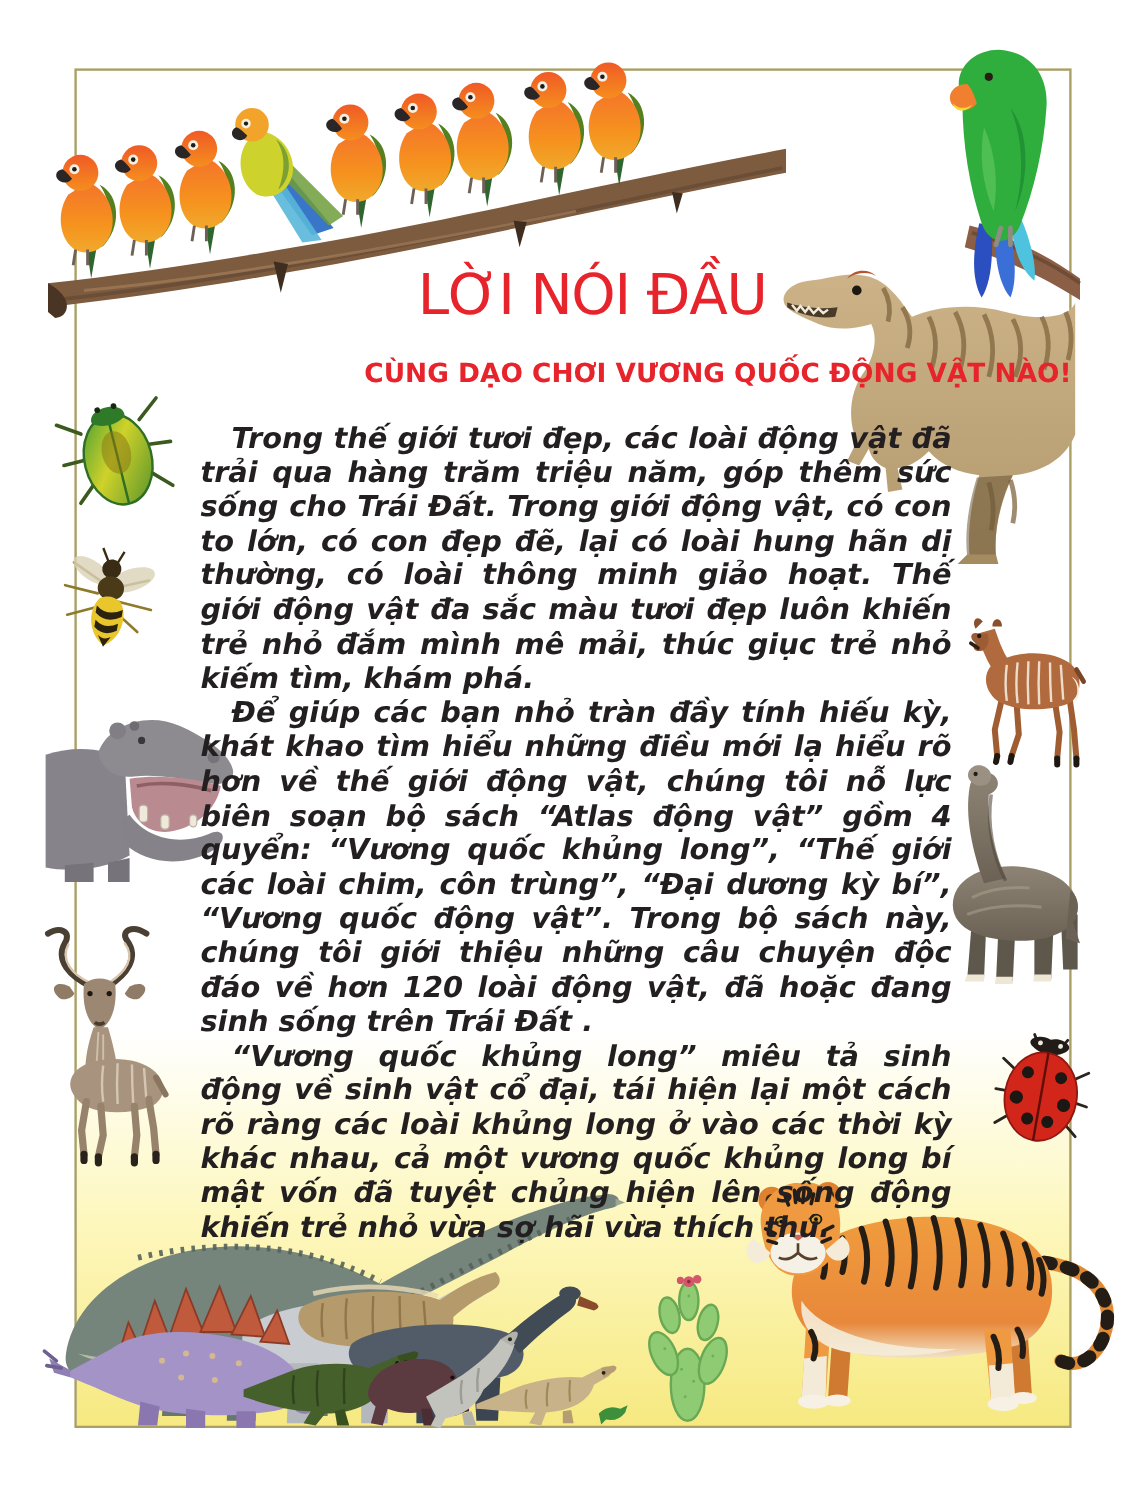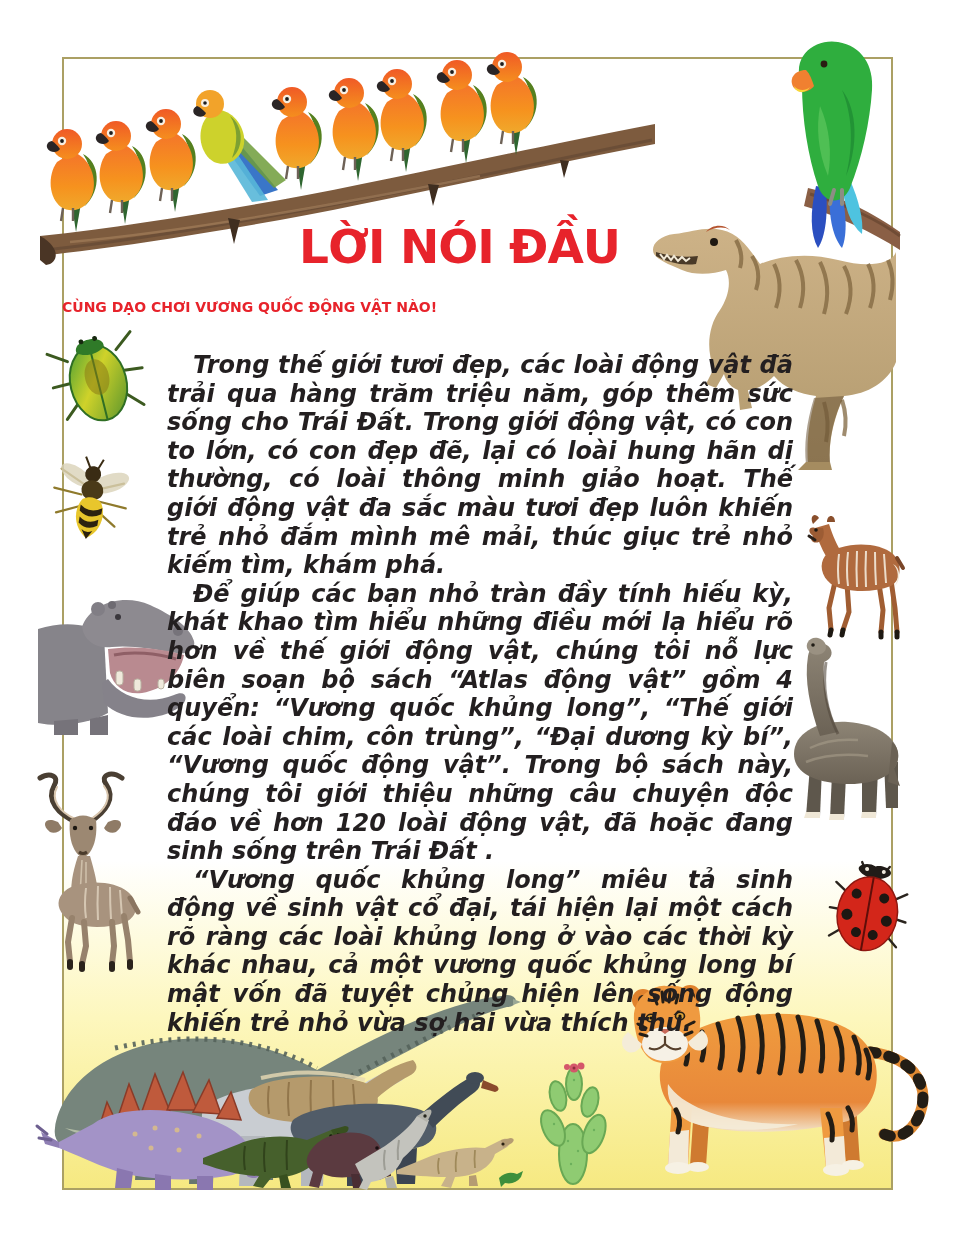--- a/index.html
+++ b/index.html
@@ -1,25 +1,25 @@
 <!DOCTYPE html>
 <html style="--heading-red: #e7232b; --frame-border: #aba064; --bottom-yellow: #f6e981; --body-text: #231f20;"><head>
 <meta charset="utf-8">
 <style>
   html,body{margin:0;padding:0;background:#ffffff;}
   .page{position:relative;width:953px;height:1247px;background:#fff;overflow:hidden;
         font-family:"DejaVu Sans",sans-serif;}
   .frame{position:absolute;left:62px;top:57px;width:827px;height:1129px;
          border:2px solid var(--frame-border,#aba064);
          background:linear-gradient(180deg,#ffffff 0%,#ffffff 71%,#fdf7bd 85%,#f6e981 100%);}
-  .page-title{position:absolute;left:44px;top:219px;width:831px;text-align:center;
-        font-size:47px;font-weight:bold;letter-spacing:-1px;
+  .page-title{position:absolute;left:78px;top:219px;width:831px;text-align:center;
+        font-size:47px;font-weight:normal;letter-spacing:-1px;
         color:var(--heading-red,#e7232b);margin:0;}
-  .page-subtitle{position:absolute;left:62px;top:299px;width:831px;text-align:left;
-        font-size:14px;font-weight:bold;color:var(--heading-red,#e7232b);margin:0;}
+  .page-subtitle{position:absolute;left:62px;top:299px;width:831px;text-align:right;
+        font-size:22px;font-weight:bold;color:var(--heading-red,#e7232b);margin:0;}
   .body-text{position:absolute;left:167px;top:351px;width:626px;
         color:var(--body-text,#231f20);font-style:italic;font-weight:bold;
         font-size:24px;line-height:28.6px;text-align:justify;}
   .body-text p{margin:0;text-indent:26px;}
   .art{position:absolute;}
   svg{display:block;overflow:visible;}
 </style>
 </head>
 <body>
 

